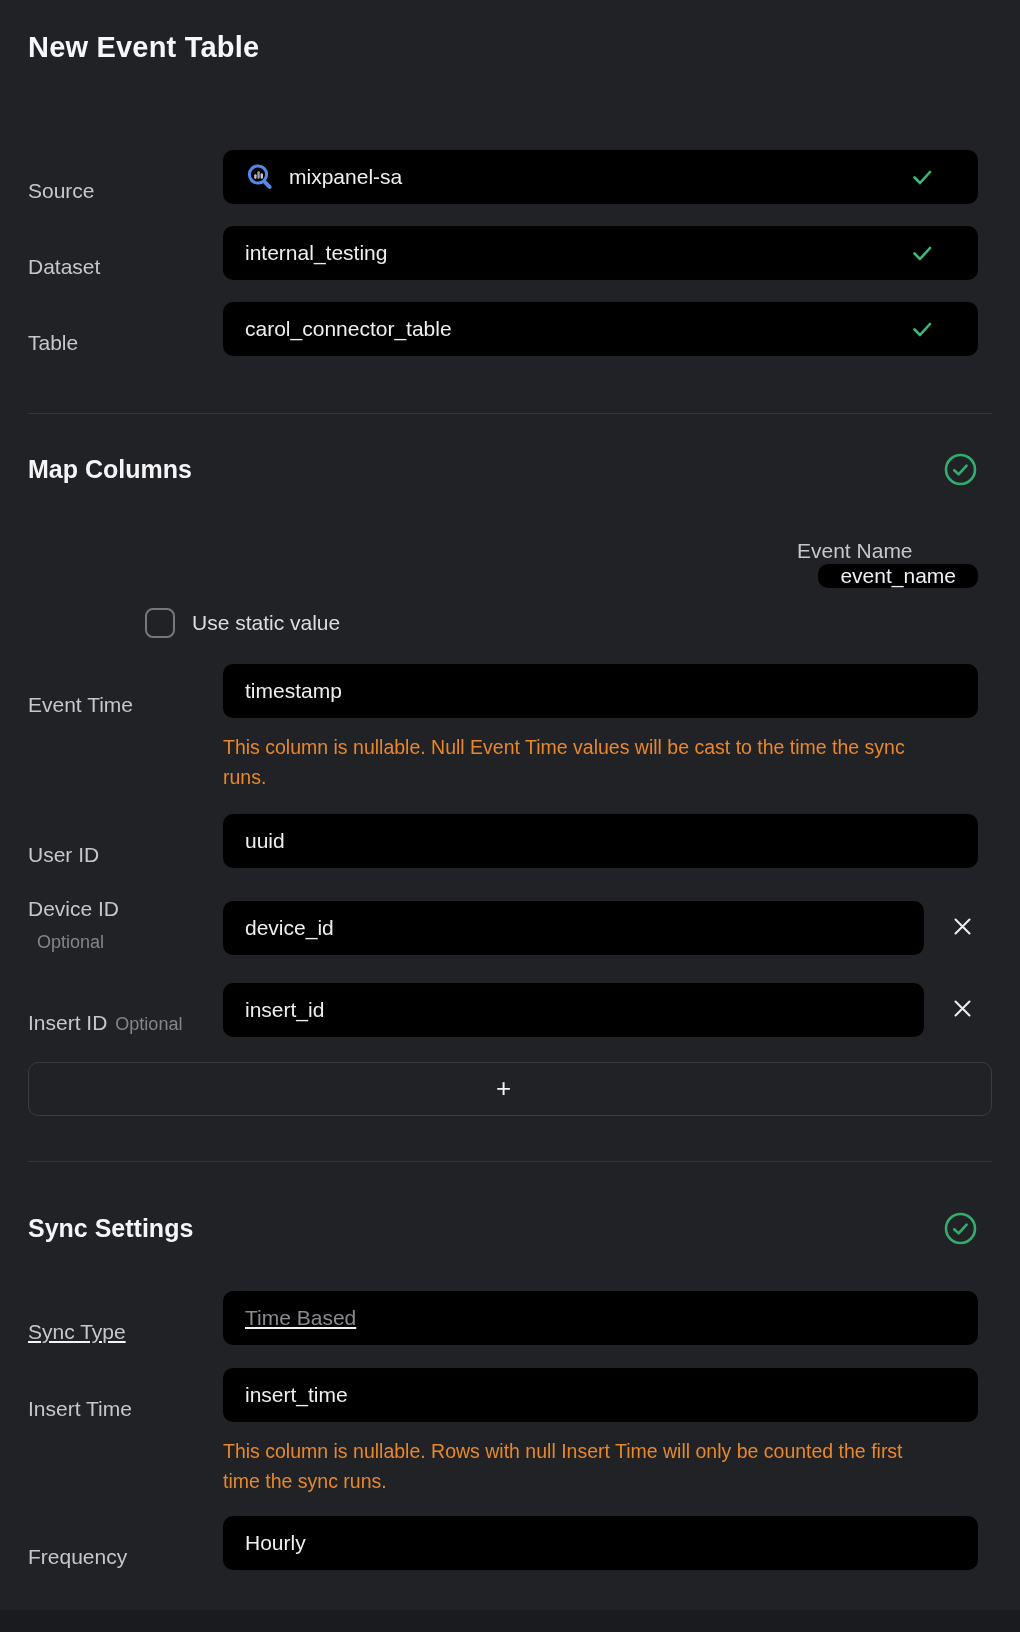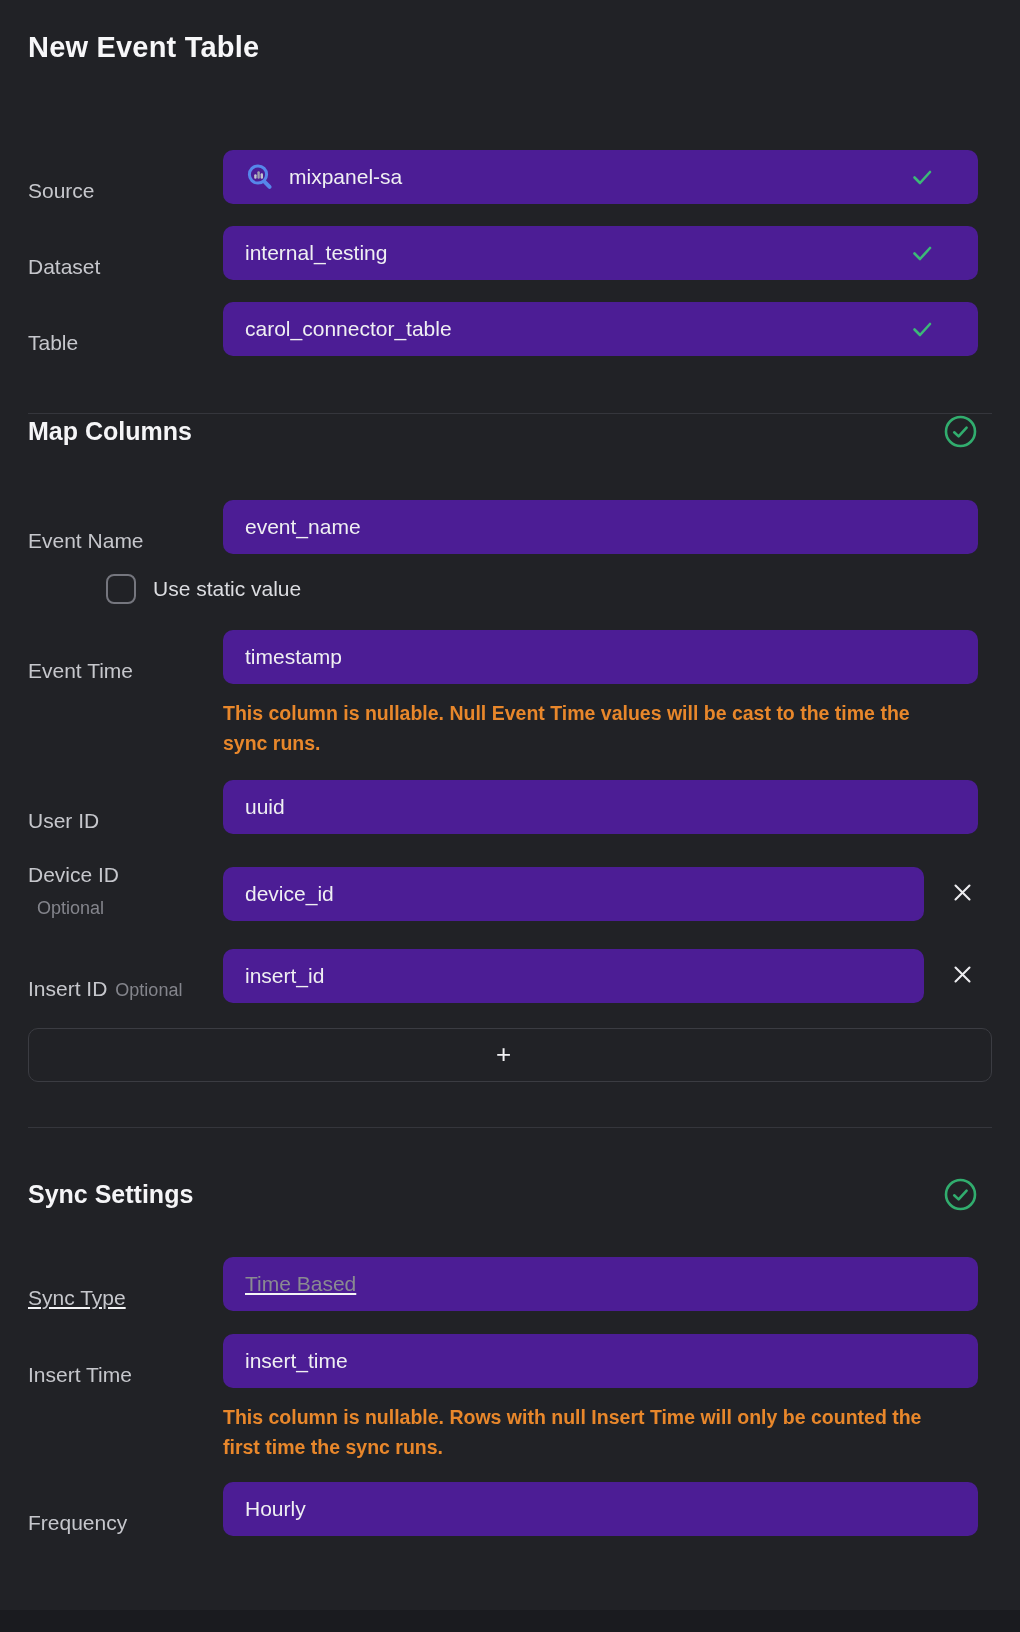--- a/index.html
+++ b/index.html
@@ -19,66 +19,66 @@
   }
   .frow { display:flex; align-items:flex-end; }
   .flabel {
     width:195px; flex:none; padding-right:12px;
     font-size:21px; color:#c6c7cc; line-height:26px;
   }
   .flabel .optional-block { font-size:18px; color:#84858c; margin-top:7px; padding-left:9px; }
   .optional-inline { font-size:18px; color:#84858c; margin-left:8px; }
   .finput {
     flex:1; height:54px; margin-right:14px;
-    background:#4c1d95; border-radius:10px;
+    background:#000000; border-radius:10px;
     display:flex; align-items:center;
     padding:0 22px; font-size:21px; color:#efeff2;
     cursor:pointer;
   }
   .finput .value { flex:none; }
   .finput.disabled { color:#8a8b91; cursor:default; }
   .valid-check { margin-left:auto; margin-right:22px; flex:none; display:flex; }
   .src-icon { flex:none; margin-right:14px; display:flex; }
   .removable .finput { margin-right:18px; }
   .remove-btn {
     flex:none; width:40px; height:54px; margin-right:10px;
     display:flex; align-items:center; justify-content:center;
     background:transparent; border:none; cursor:pointer;
   }
   .divider { height:1px; background:#35363c; width:964px; }
   .section-head { display:flex; align-items:center; justify-content:space-between; height:34px; }
   .section-title { font-size:25px; font-weight:700; color:#f5f5f7; }
   .section-status { flex:none; margin-right:15px; display:flex; }
-  .checkbox-row { display:flex; align-items:center; margin-left:78px; }
+  .checkbox-row { display:flex; align-items:center; margin-left:117px; }
   .checkbox {
     width:30px; height:30px; border:2px solid #75767e; border-radius:8px;
     background:transparent; flex:none; cursor:pointer;
   }
   .checkbox-label { margin-left:17px; font-size:21px; color:#dcdde1; }
   .warning-text {
     margin-left:195px; max-width:715px;
-    font-size:19.5px; line-height:30px; color:#e8872b;font-weight:bold;
+    font-size:19.5px; line-height:30px; color:#e8872b;
   }
   .add-json-btn {
     width:964px; height:54px;
     background:transparent; border:1px solid #3b3c42; border-radius:10px;
     display:flex; align-items:center; justify-content:center;
     color:#f2f2f4; font-size:21px; font-weight:500;
     font-family:"Liberation Sans", sans-serif;
     cursor:pointer;
   }
   .add-json-btn .plus { font-size:26px; font-weight:400; margin-right:13px; line-height:1; position:relative; top:-1px; }
   .footer-strip {
     position:absolute; left:0; bottom:0; width:1020px; height:22px;
     background:#1a1b1f;
   }
   
-  .mt-86 { margin-top:86px; } .mt-57 { margin-top:57px; } .mt-52 { margin-top:52px; }
+  .mt-86 { margin-top:86px; } .mt-57 { margin-top:57px; } .mt-52 { margin-top:52px;flex-direction:column; }
   .mt-49 { margin-top:49px;gap:20px; } .mt-46 { margin-top:46px;text-decoration:underline; } .mt-45 { margin-top:45px; }
-  .mt-38 { } .mt-28 { margin-top:28px; } .mt-26 { margin-top:26px; }
+  .mt-38 { margin-top:38px; } .mt-28 { margin-top:28px; } .mt-26 { margin-top:26px; }
   .mt-25 { margin-top:25px; } .mt-23 { margin-top:23px; } .mt-22 { margin-top:22px; }
   .mt-20 { margin-top:20px; } .mt-14 { margin-top:14px; }
 </style>
 </head>
 <body>
 
 <div class="page">
 
   <div class="page-title">New Event Table</div>
 

